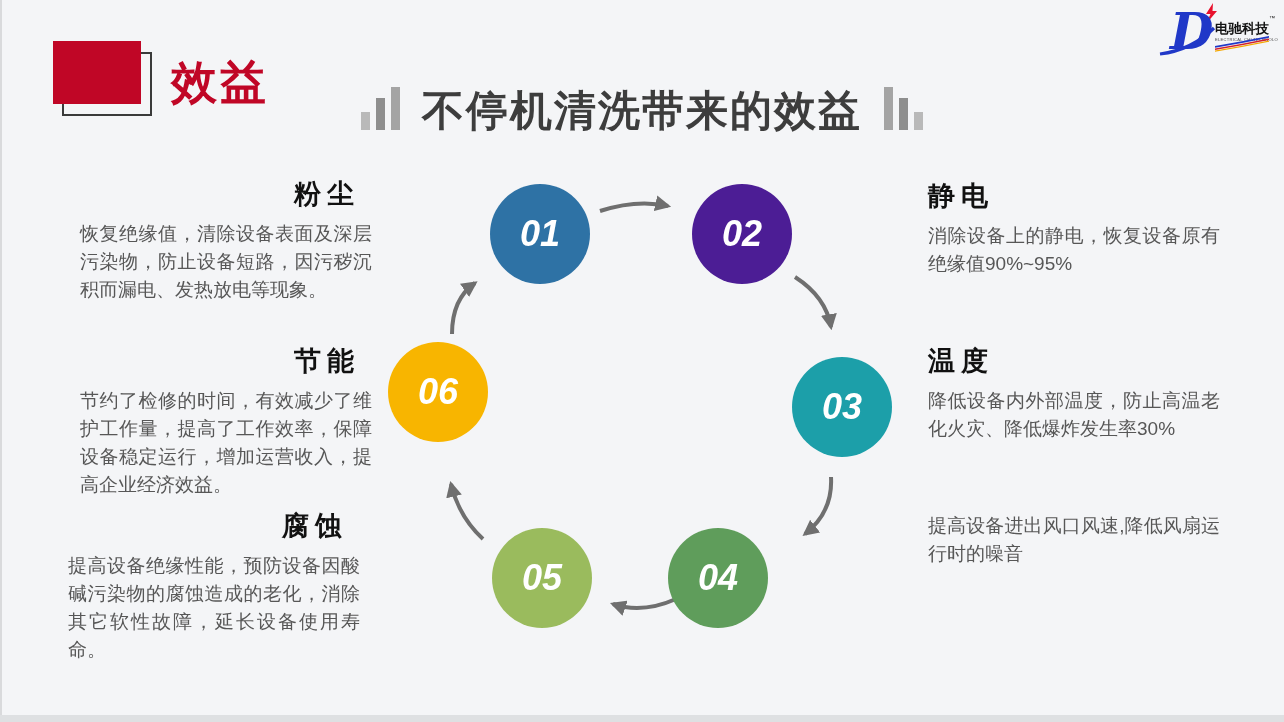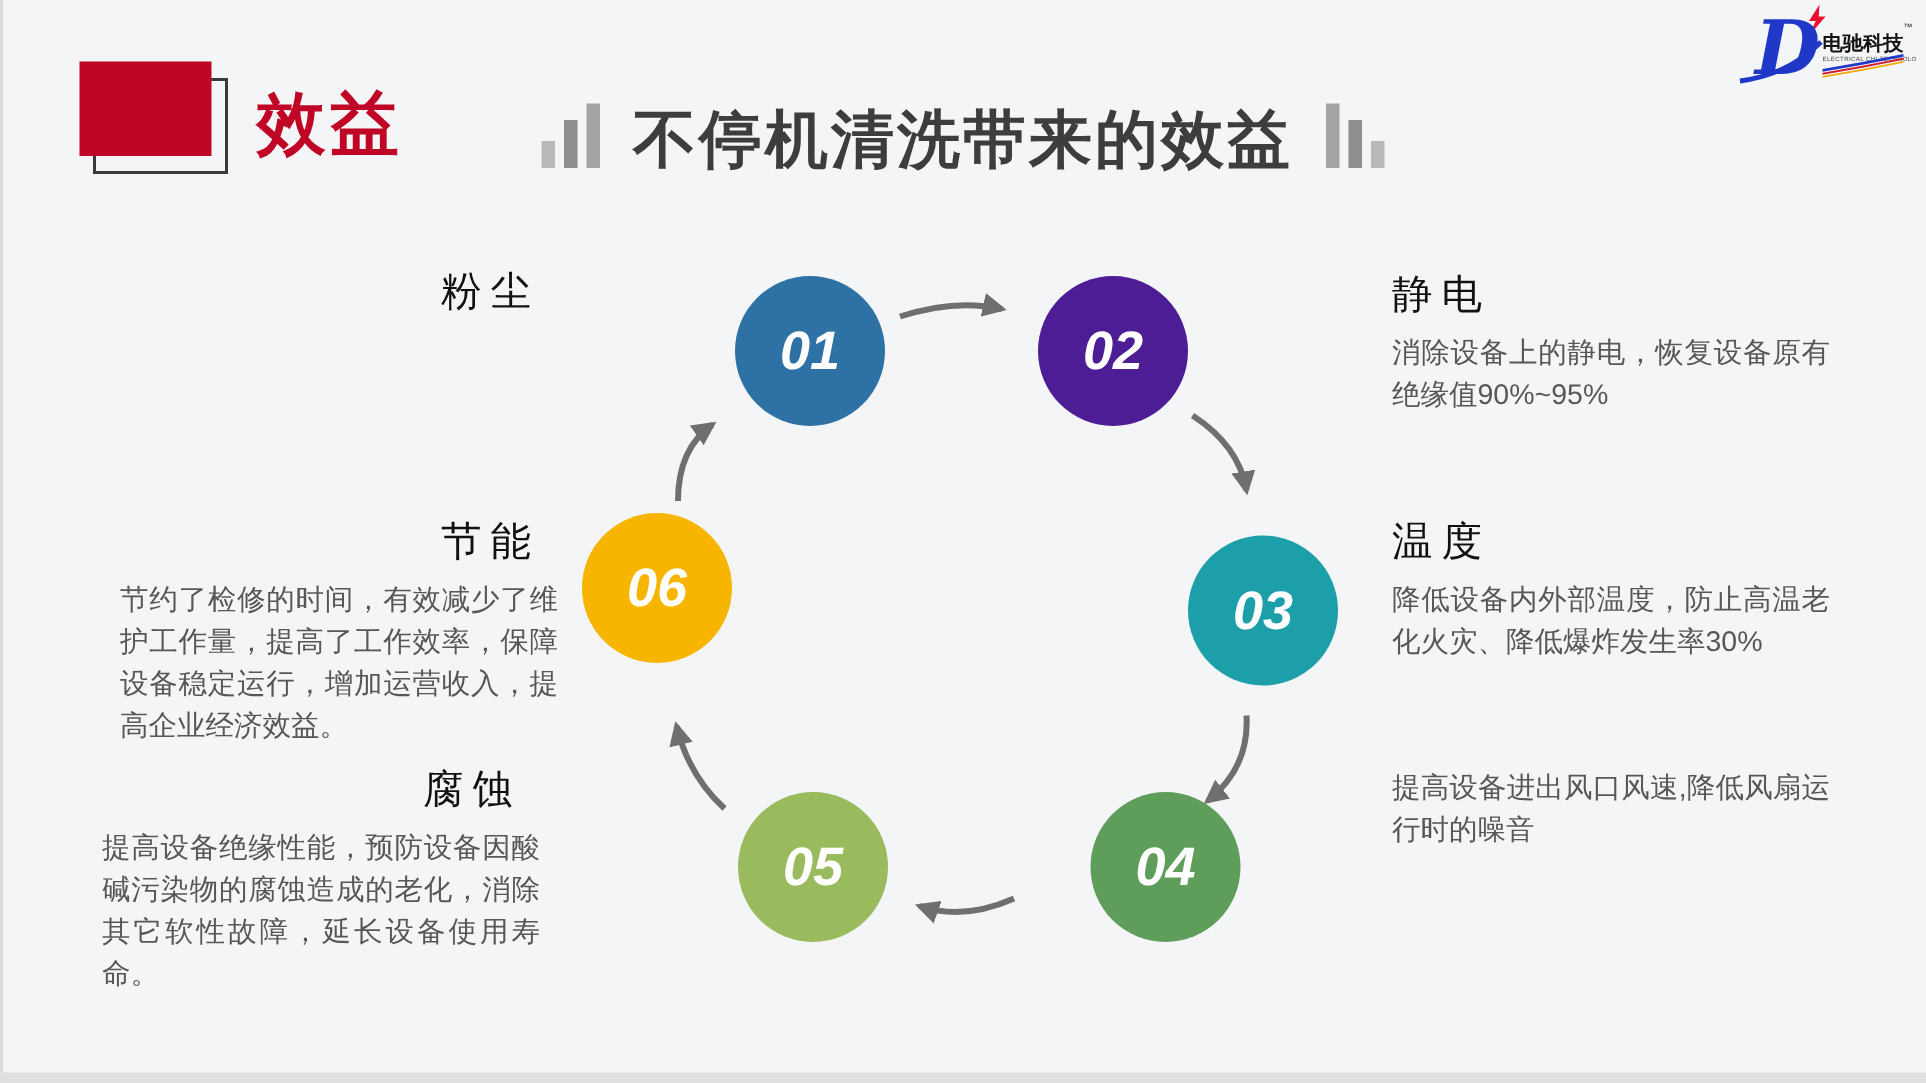--- a/index.html
+++ b/index.html
@@ -10,47 +10,47 @@
   }
   .slide-edge-left{position:absolute;left:0;top:0;width:2px;height:722px;background:#D9DADC;}
   .slide-edge-bottom{position:absolute;left:0;bottom:0;width:1284px;height:7px;background:#DEE0E2;}
 
   
   .sq-outline{position:absolute;left:62px;top:52px;width:86px;height:60px;border:2px solid #3A3A3A;background:transparent;z-index:1;}
   .sq-red{position:absolute;left:53px;top:41px;width:88px;height:63px;z-index:2;}
   .section-label{position:absolute;left:171px;top:52px;font-size:46px;font-weight:700;letter-spacing:3px;z-index:2;}
 
   
-  .title-row{position:absolute;left:0;top:60px;width:100%;display:flex;justify-content:center;align-items:flex-end;gap:22px;height:58px;pointer-events:none;}
+  .title-row{position:absolute;left:0;top:78px;width:100%;display:flex;justify-content:center;align-items:flex-end;gap:22px;height:58px;pointer-events:none;}
   .bars{display:flex;align-items:flex-end;gap:6px;padding-bottom:6px;}
   .bars span{display:block;width:9px;}
   .b-sm{height:18px;background:#B9B9B9;}
   .b-md{height:32px;background:#8E8E8E;}
   .b-lg{height:43px;background:#A4A4A4;}
   .main-title{font-size:42px;font-weight:700;color:#3D3D3D;letter-spacing:2px;line-height:1.2;}
 
   
   .block{position:absolute;width:292px;}
-  .block h3{margin:0 0 10px 0;font-size:27px;font-weight:400;color:#111111;letter-spacing:6px;line-height:1.1;}
+  .block h3{margin:0 0 10px 0;font-size:27px;font-weight:700;color:#111111;letter-spacing:6px;line-height:1.1;}
   .block .body{font-size:19px;line-height:28px;color:#575757;text-align:justify;}
   .align-right h3{text-align:right;padding-right:12px;}
   .bk-dust{left:80px;top:180px;}
   .bk-energy{left:80px;top:347px;}
   .bk-corrosion{left:68px;top:512px;}
   .bk-static{left:928px;top:182px;}
   .bk-temp{left:928px;top:347px;}
   .bk-noise{left:928px;top:512px;}
 
   
   .circle{position:absolute;width:100px;height:100px;border-radius:50%;display:flex;align-items:center;justify-content:center;z-index:3;}
   .circle span{color:#FFFFFF;font-size:36px;font-weight:700;font-style:italic;}
   .c1{left:490px;top:184px;}
   .c2{left:692px;top:184px;}
   .c3{left:792px;top:357px;}
-  .c4{left:727px;top:528px;}
+  .c4{left:668px;top:528px;}
   .c5{left:492px;top:528px;}
   .c6{left:388px;top:342px;}
 
   .arrows-svg{position:absolute;left:0;top:0;width:1284px;height:722px;z-index:2;pointer-events:none;}
   .logo-svg{position:absolute;right:6px;top:2px;width:122px;height:60px;z-index:2;}
 </style>
 </head>
 <body>
 
 <div class="slide-edge-left"></div>
@@ -81,20 +81,21 @@
   <text x="59" y="31" font-size="13.5" font-weight="bold" fill="#141414">电驰科技</text>
   <text x="113" y="18" font-size="6" fill="#141414">™</text>
   <text x="59" y="38.5" font-size="4.1" fill="#4A4A4A" letter-spacing="0.25">ELECTRICAL CHI TECHNOLOGY</text>
   <path d="M59,44 q27,-4.5 54,-10 l0,1.8 q-27,5.5 -54,10 z" fill="#2038C8"></path>
   <path d="M59,46.5 q27,-4.5 54,-10 l0,1.4 q-27,5.5 -54,10 z" fill="#D21F2C"></path>
   <path d="M59,48.6 q27,-4.5 54,-10 l0,1.2 q-27,5.5 -54,10 z" fill="#F5A800"></path>
 </svg>
 
 <div class="block align-right bk-dust">
   <h3>粉尘</h3>
+  <div class="body">恢复绝缘值，清除设备表面及深层污染物，防止设备短路，因污秽沉积而漏电、发热放电等现象。</div>
 </div>
 <div class="block align-right bk-energy">
   <h3>节能</h3>
   <div class="body">节约了检修的时间，有效减少了维护工作量，提高了工作效率，保障设备稳定运行，增加运营收入，提高企业经济效益。</div>
 </div>
 <div class="block align-right bk-corrosion">
   <h3>腐蚀</h3>
   <div class="body">提高设备绝缘性能，预防设备因酸碱污染物的腐蚀造成的老化，消除其它软性故障，延长设备使用寿命。</div>
 </div>
 

